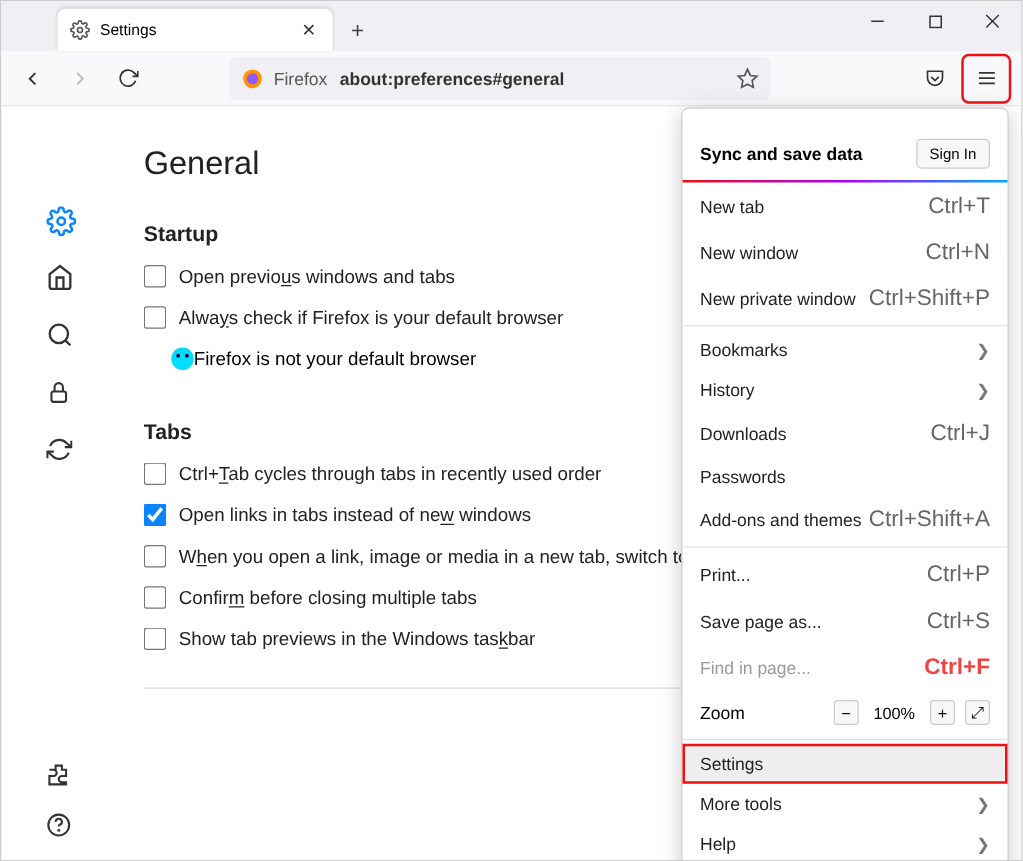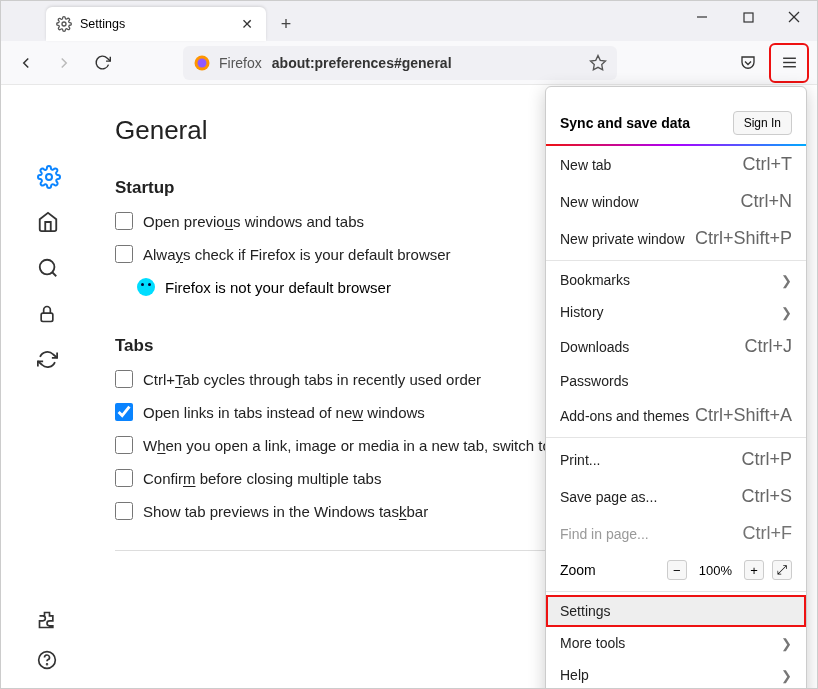--- a/index.html
+++ b/index.html
@@ -29,33 +29,33 @@
   .sidebar { width:96px; padding-top:80px; display:flex; flex-direction:column; align-items:center; gap:22px; position:relative;}
   .sidebar .sicon { width:24px; height:24px; cursor:pointer; color:#333;}
   .sidebar .primary { color:#0a84ff; }
   .sidebar-bottom { position:absolute; bottom:14px; left:0; right:0; display:flex; flex-direction:column; align-items:center; gap:16px;}
   
   .main { flex:1; padding:30px 40px 20px 18px; overflow-y:auto;}
   h1 { font-size:26px; font-weight:500; margin-bottom:32px; color:#222;}
   h2 { font-size:17px; font-weight:600; margin-bottom:14px; color:#222;margin-top:28px;}
   .check-row { display:flex; align-items:center; gap:10px; margin-bottom:15px; font-size:15px; color:#222;}
   .check-row input[type=checkbox]{ width:18px; height:18px; cursor:pointer; accent-color:#0a84ff;}
-  .info-row { display:flex; align-items:center; gap:10px; margin:6px 0 40px 22px; font-size:15px;}
+  .info-row { display:flex; align-items:center; margin:6px 0 40px 22px; font-size:15px;}
   .blob { width:18px; height:18px; border-radius:50%; background:#00ddff; position:relative;}
   .blob::before, .blob::after { content:''; position:absolute; width:3px; height:3px; background:#003; border-radius:50%; top:5px;}
   .blob::before { left:4px;} .blob::after { right:4px;}
   hr { border:none; border-top:1px solid #ddd; margin:30px 0 22px;}
   u { text-decoration: underline; text-underline-offset:2px;}
   
   
   .panel { position:absolute; right:10px; top:85px; width:262px; background:#fff; border:1px solid #ccc; border-radius:6px; box-shadow:0 4px 18px rgba(0,0,0,0.2); font-size:14px; z-index:100;}
   .panel-row { display:flex; align-items:center; justify-content:space-between; padding:8px 14px; cursor:pointer; color:#222;}
   .panel-row.disabled { color:#999; cursor:default;}
   .panel-row .shortcut { color:#666; font-size:18px;}
-  .panel-row.disabled .shortcut { color:#737373;}
+  .panel-row.disabled .shortcut { color:#ef4444;font-weight:bold;}
   .panel-sep { border:none; border-top:1px solid #e4e4e4; margin:3px 0;}
   .panel-top { display:flex; align-items:center; justify-content:space-between; padding:24px 14px 9px;}
   .panel-top .t { font-weight:600; font-size:14px;}
   .panel-top button { font-size:12px; padding:4px 10px; border:1px solid #ccc; border-radius:4px; background:#f7f7f7; cursor:pointer;}
   .gradient { height:2px; width:100%; background:linear-gradient(90deg,#e11,#a0f,#0af);}
   .zoom-row { display:flex; align-items:center; padding:8px 14px; gap:8px;}
   .zoom-row .lbl { flex:1;}
   .zoom-row .zbtn { width:20px;height:20px;display:flex;align-items:center;justify-content:center;border:1px solid #ccc;border-radius:3px;cursor:pointer;background:#f7f7f7;font-size:13px;}
   .zoom-row .pct { font-size:13px; padding:0 4px;}
   .chev { color:#777; font-size:13px; }

